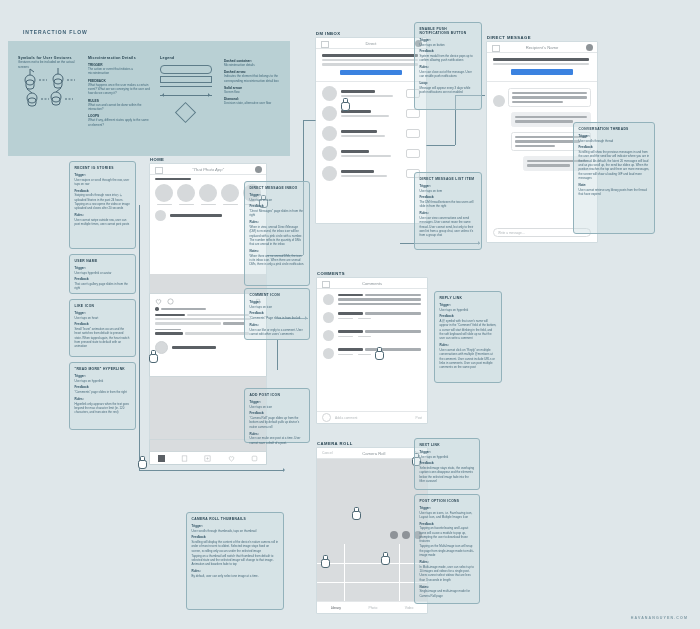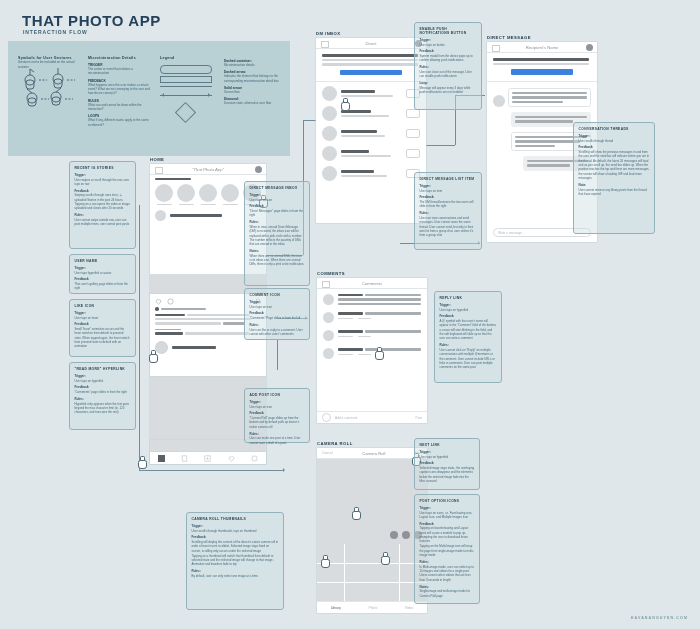--- a/index.html
+++ b/index.html
@@ -136,21 +136,20 @@
   .footer-url{
     position:absolute;right:12px;bottom:9px;
     font-size:3.6px;font-weight:bold;letter-spacing:1.1px;color:#7f9aa5;
   }
 </style>
 </head>
 <body>
 
 <div class="canvas">
 
-  <div class="title">THAT PHOTO APP</div>
   <div class="subtitle">INTERACTION FLOW</div>
 
   <div class="legend-panel"></div>
 
   <div class="col-a">
     <div class="lg-h">Symbols for User Gestures</div>
     <div class="lg-sub">Gestures not to be included on the actual screens</div>
   </div>
   <svg class="hands" viewBox="0 0 66 42">
     <g fill="none" stroke="#4b6775" stroke-width="1">

